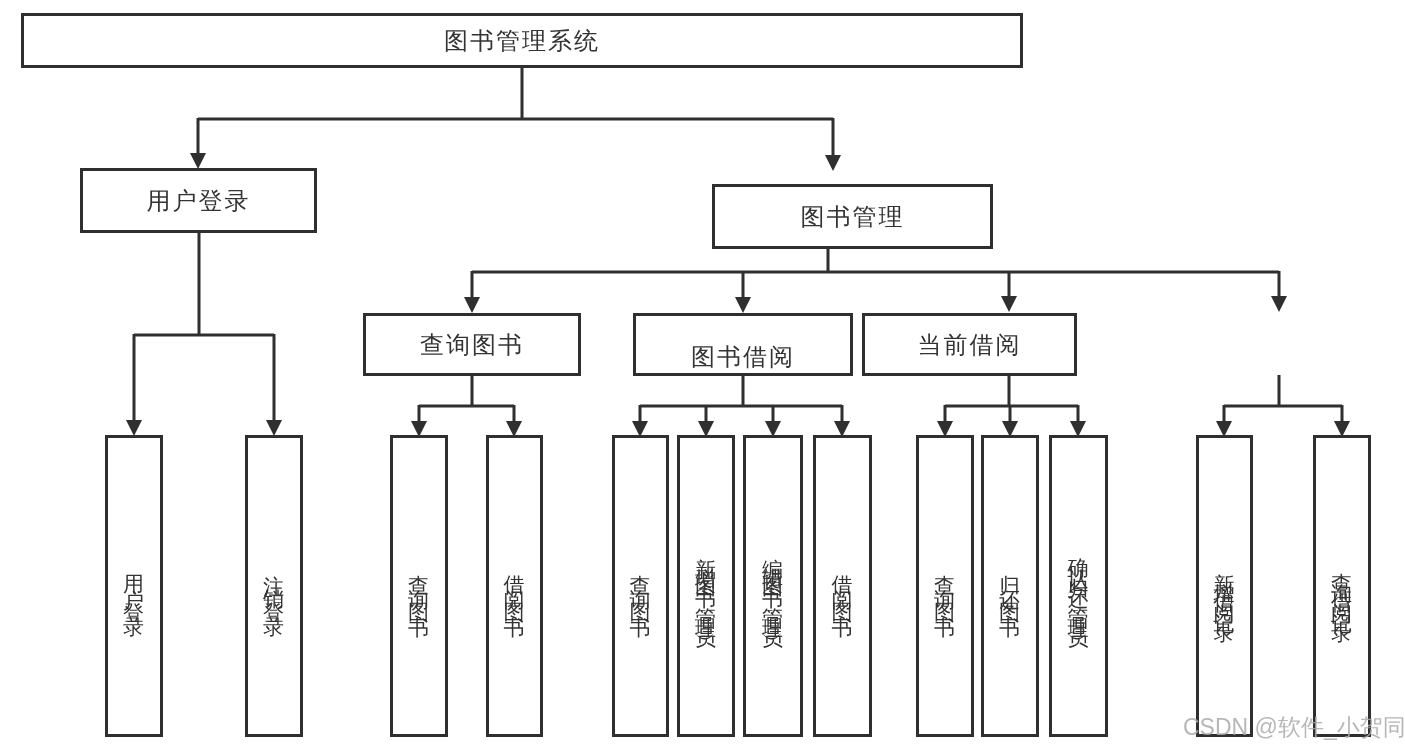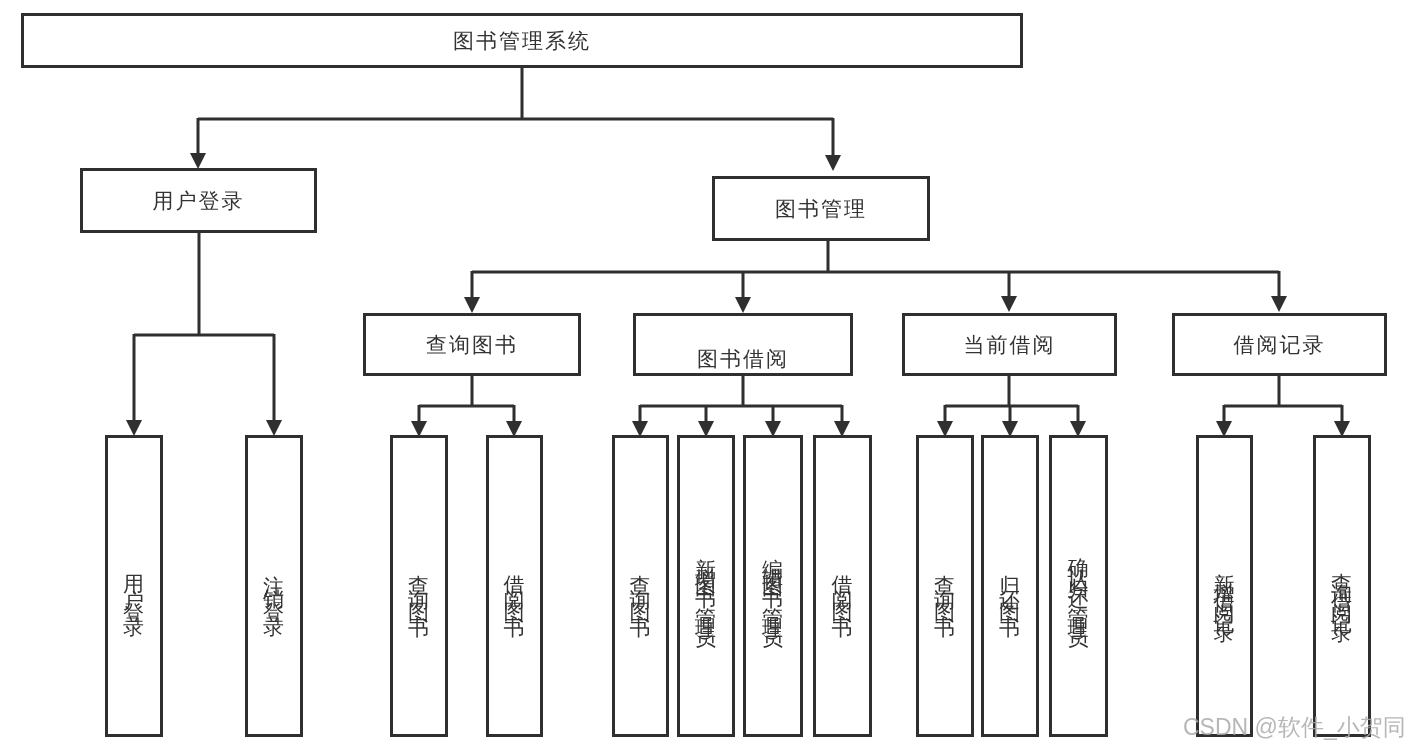--- a/index.html
+++ b/index.html
@@ -22,21 +22,21 @@
     height: 747px;
   }
   .hbox {
     position: absolute;
     box-sizing: border-box;
     border: 3px solid #2f2f2f;
     background: #ffffff;
     display: flex;
     align-items: center;
     justify-content: center;
-    font-size: 21px;
+    font-size: 24px;
     letter-spacing: 2px;
     color: #333333;
     z-index: 2;
   }
   .vbox {
     position: absolute;
     top: 435px;
     height: 302px;
     box-sizing: border-box;
     border: 3px solid #2f2f2f;
@@ -103,35 +103,32 @@
     </g>
   </svg>
 
   <div class="hbox" style="left:21px; top:13px; width:1002px; height:55px;">
     <span>图书管理系统</span>
   </div>
 
   <div class="hbox" style="left:80px; top:168px; width:237px; height:65px;">
     <span>用户登录</span>
   </div>
-  <div class="hbox" style="left:712px; top:176px; width:218px; height:65px;">
+  <div class="hbox" style="left:712px; top:184px; width:281px; height:65px;">
     <span>图书管理</span>
   </div>
 
   <div class="hbox" style="left:363px; top:313px; width:218px; height:63px;">
     <span>查询图书</span>
   </div>
   <div class="hbox" style="left:633px; top:313px; width:220px; height:63px;align-items:flex-end;">
     <span>图书借阅</span>
   </div>
-  <div class="hbox" style="left:902px; top:313px; width:215px; height:63px;">
+  <div class="hbox" style="left:862px; top:313px; width:215px; height:63px;">
     <span>当前借阅</span>
-  </div>
-  <div class="hbox" style="left:1172px; top:313px; width:215px; height:63px;">
-    <span>借阅记录</span>
   </div>
 
   <div class="vbox" style="left:105px; width:58px;">
     <span>用户登录</span>
   </div>
   <div class="vbox" style="left:245px; width:58px;">
     <span>注销登录</span>
   </div>
 
   <div class="vbox" style="left:390px; width:58px;">

